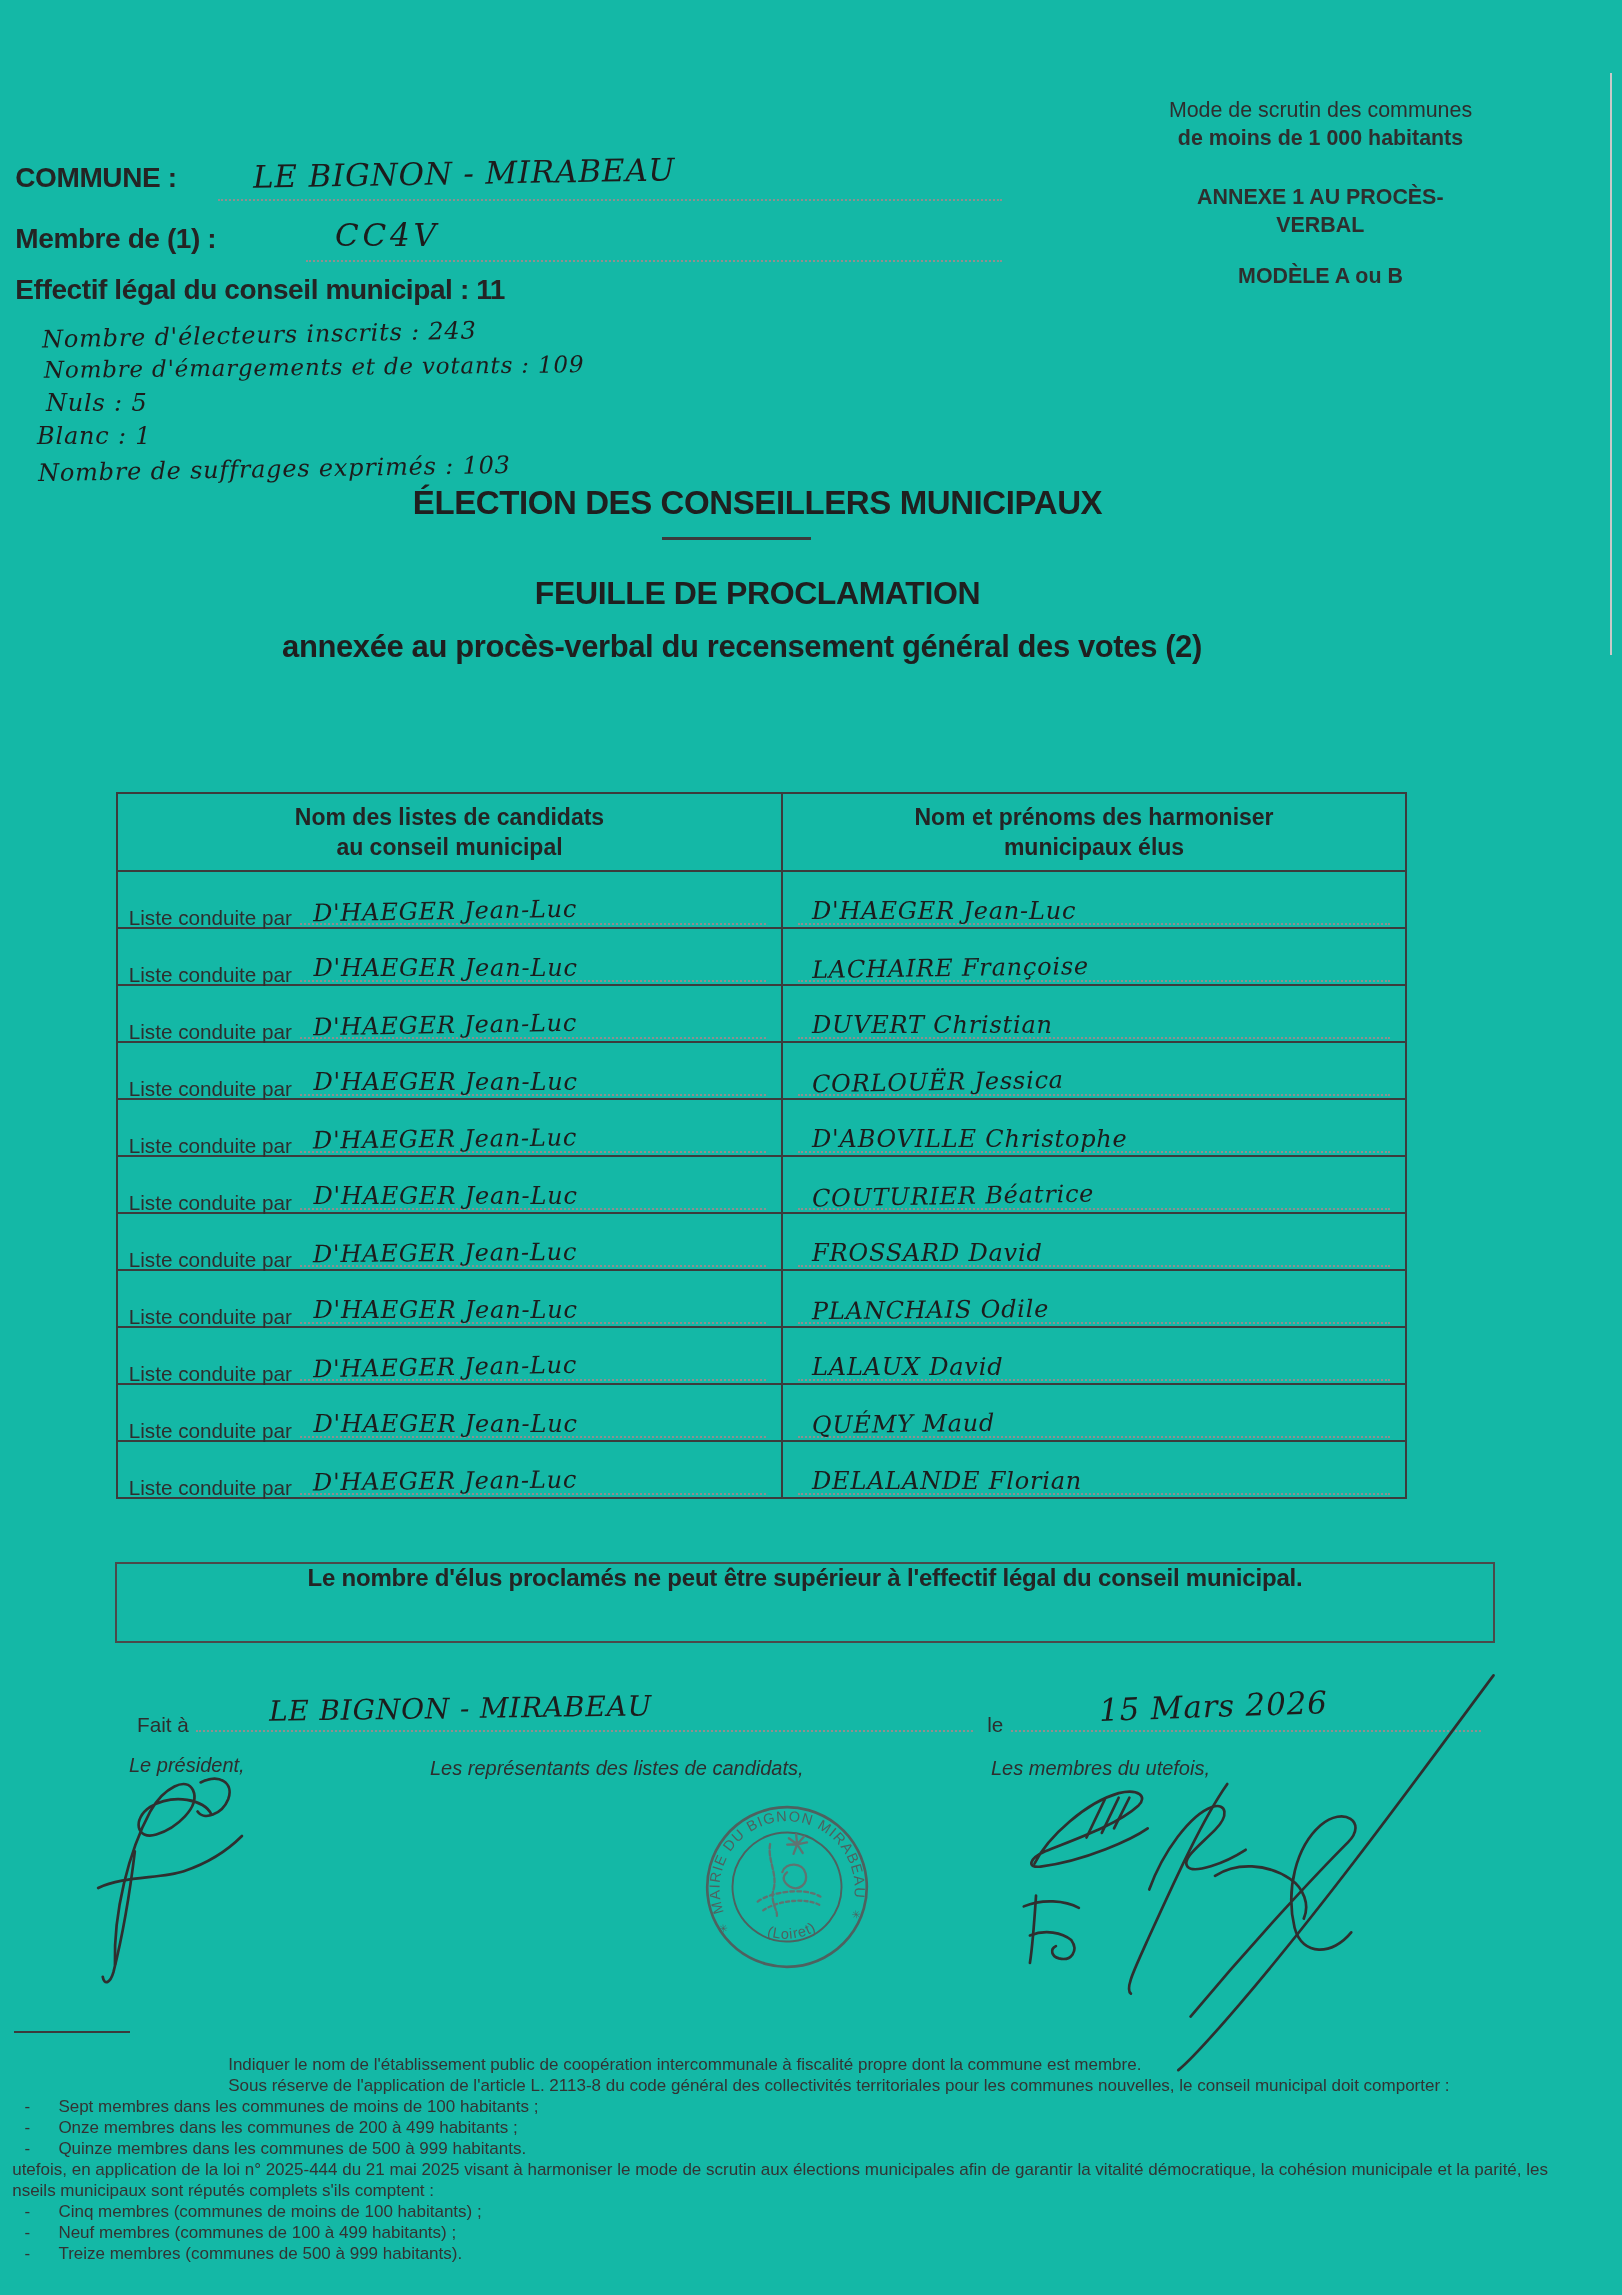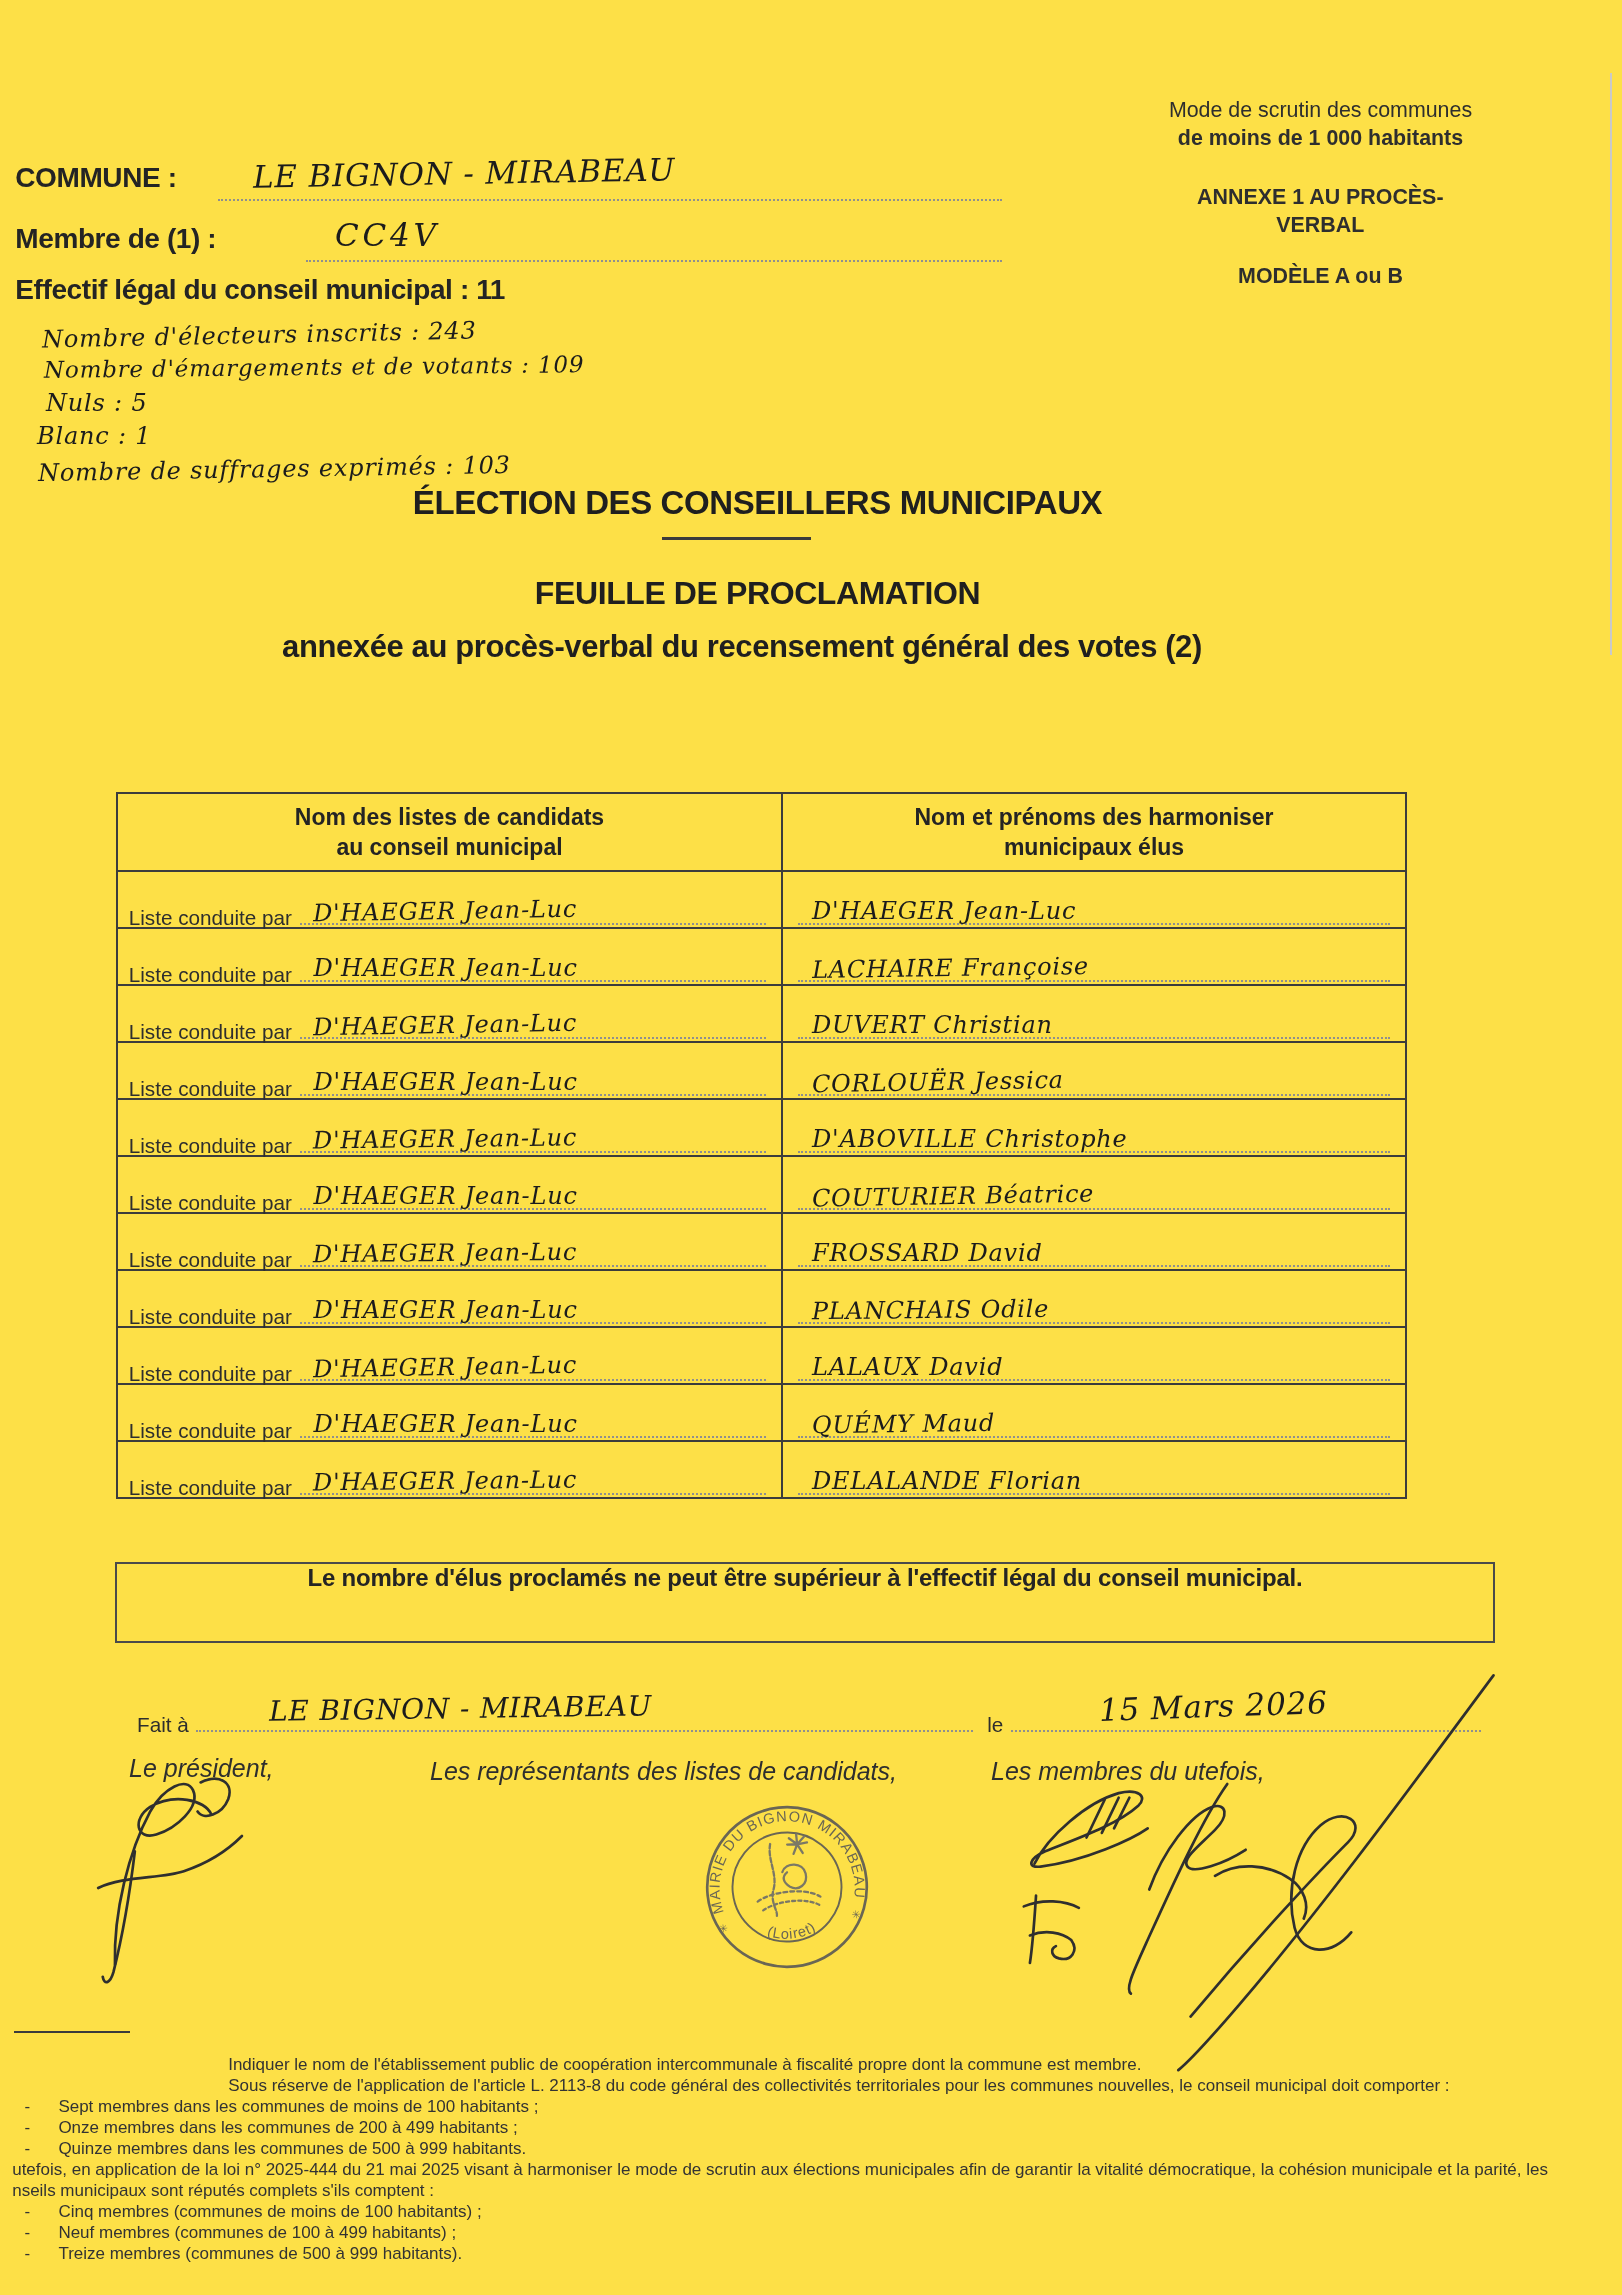--- a/index.html
+++ b/index.html
@@ -1,17 +1,17 @@
 <!DOCTYPE html>
 <html style="font-size:12.2px"><head>
 <meta charset="utf-8">
 <style>
   html,body{margin:0;padding:0;background:#9a9a9a;}
   #page{
-    position:relative;width:1623px;height:2295px;background:#fde047;
+    position:relative;width:1623px;height:2295px;background:#14b8a6;
     font-family:"Liberation Sans",sans-serif;color:#2b2b2b;overflow:hidden;
   }
   .abs{position:absolute;}
   .b{font-weight:bold;}
   .center{text-align:center;}
   
   .hw{
     font-family:"DejaVu Serif",serif;font-style:italic;color:#1c1c1c;
     letter-spacing:0.8px;white-space:nowrap;
   }
@@ -35,21 +35,21 @@
   .writein .hw{position:absolute;left:13.8px;bottom:-1.5px;font-size:24px;}
   .writein.full{margin-left:4.6px;}
   
   .notice{
     border:2.3px solid #4a4a4a;display:flex;justify-content:center;
     font-size:24px;font-weight:bold;color:#242424;letter-spacing:-0.2px;
   }
   
   .closing{display:flex;align-items:baseline;}
   .clab{font-size:20.7px;color:#2e2e2e;white-space:nowrap;}
-  .rolelabel{font-size:25px;font-style:italic;color:#2e2e2e;white-space:nowrap;}
+  .rolelabel{font-size:20px;font-style:italic;color:#2e2e2e;white-space:nowrap;}
   
   .footnotes{font-size:17px;line-height:21px;color:#333;width:1607px;}
   .fline{white-space:nowrap;}
   .find{margin-left:216px;}
   .fbul{display:flex;}
   .fbul .dash{flex:0 0 34px;padding-left:12.2px;}
   .sep{background:#3b3b3b;}
   .scanedge{background:#c9c9c9;}
   svg{display:block;}
 </style>

